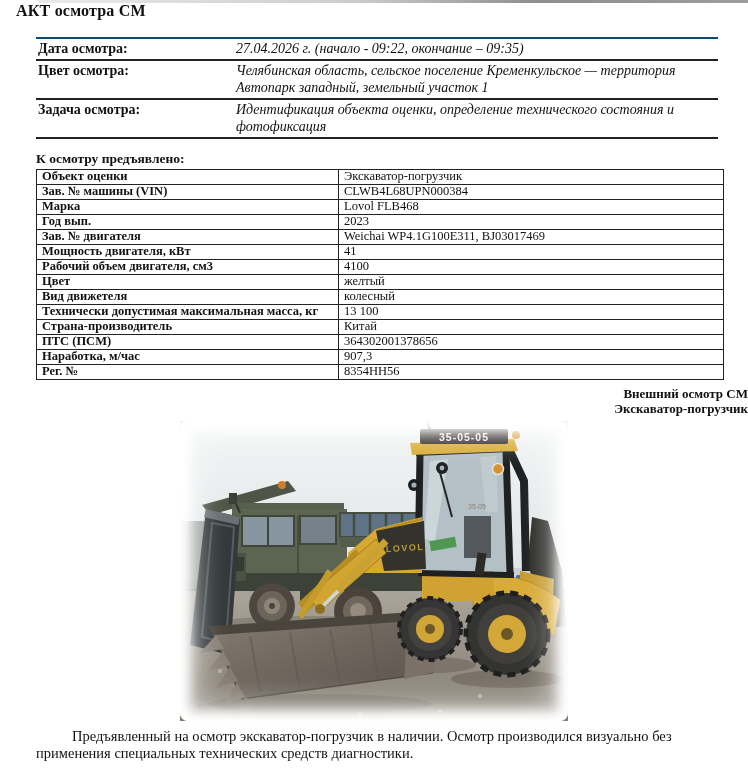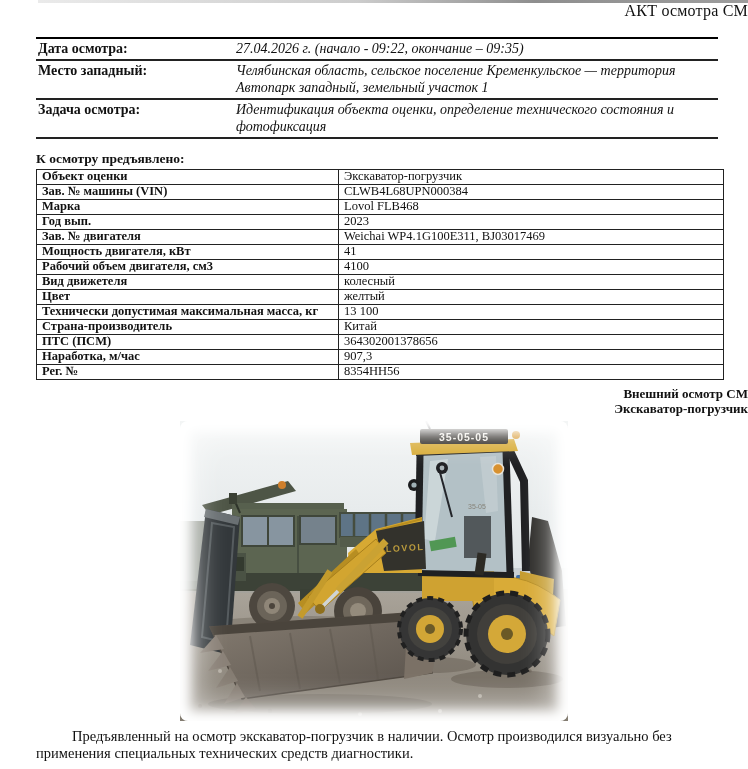--- a/index.html
+++ b/index.html
@@ -1,23 +1,23 @@
 <!DOCTYPE html>
 <html><head>
 <meta charset="utf-8">
 <style>
   html,body{margin:0;padding:0;background:#ffffff;}
   body{width:748px;height:769px;font-family:"Liberation Serif","DejaVu Serif",serif;color:#111;}
   .page{position:relative;width:748px;height:769px;overflow:hidden;background:#fff;}
   .scan-artifact{position:absolute;top:0;left:38px;right:0;height:3px;
     background:linear-gradient(to right,rgba(140,140,140,.18),rgba(110,110,110,.35) 45%,rgba(50,50,50,.55) 70%,rgba(60,60,60,.5));}
-  .doc-title{margin:2px 0 0 3px;text-align:right;font-size:16px;font-weight:normal;letter-spacing:.2px;}
+  .doc-title{margin:2px 0 0 16px;text-align:left;font-size:16px;font-weight:bold;letter-spacing:.2px;}
 
   
-  .info-table{width:682px;margin:17px 0 0 36px;border-collapse:collapse;border-top:2px solid #000000;}
+  .info-table{width:682px;margin:17px 0 0 36px;border-collapse:collapse;border-top:2px solid #0c4a6e;}
   .info-table tr{border-bottom:2px solid #222;}
   .info-table td{padding:1px 4px 2px 2px;vertical-align:top;font-size:14px;line-height:17px;}
   .info-label{width:192px;font-weight:bold;}
   .info-value{font-style:italic;}
 
   .presented-heading{margin:12px 12px 2px 36px;font-weight:bold;font-size:13.5px;}
 
   
   .spec-table{width:688px;margin:0 0 0 36px;border-collapse:collapse;}
   .spec-table td{border:1.5px solid #222;font-size:12.5px;line-height:13px;padding:0 0 1px 5px;height:12px;vertical-align:middle;}
@@ -45,21 +45,21 @@
 
   <table class="info-table">
     <tbody>
 
         <tr class="info-row">
           <td class="info-label">Дата осмотра:</td>
           <td class="info-value">27.04.2026 г. (начало - 09:22, окончание – 09:35)</td>
         </tr>
 
         <tr class="info-row">
-          <td class="info-label">Место западный:</td>
+          <td class="info-label">Цвет осмотра:</td>
           <td class="info-value">Челябинская область, сельское поселение Кременкульское — территория Автопарк западный, земельный участок 1</td>
         </tr>
 
         <tr class="info-row">
           <td class="info-label">Задача осмотра:</td>
           <td class="info-value">Идентификация объекта оценки, определение технического состояния и фотофиксация</td>
         </tr>
       </tbody>
   </table>
 
@@ -97,27 +97,27 @@
           <td class="spec-label">Мощность двигателя, кВт</td>
           <td class="spec-value">41</td>
         </tr>
 
         <tr class="spec-row">
           <td class="spec-label">Рабочий объем двигателя, см3</td>
           <td class="spec-value">4100</td>
         </tr>
 
         <tr class="spec-row">
+          <td class="spec-label">Цвет</td>
+          <td class="spec-value">желтый</td>
+        </tr>
+
+        <tr class="spec-row">
           <td class="spec-label">Вид движетеля</td>
           <td class="spec-value">колесный</td>
-        </tr>
-
-        <tr class="spec-row">
-          <td class="spec-label">Цвет</td>
-          <td class="spec-value">желтый</td>
         </tr>
 
         <tr class="spec-row">
           <td class="spec-label">Технически допустимая максимальная масса, кг</td>
           <td class="spec-value">13 100</td>
         </tr>
 
 
         <tr class="spec-row">
           <td class="spec-label">Страна-производитель</td>

